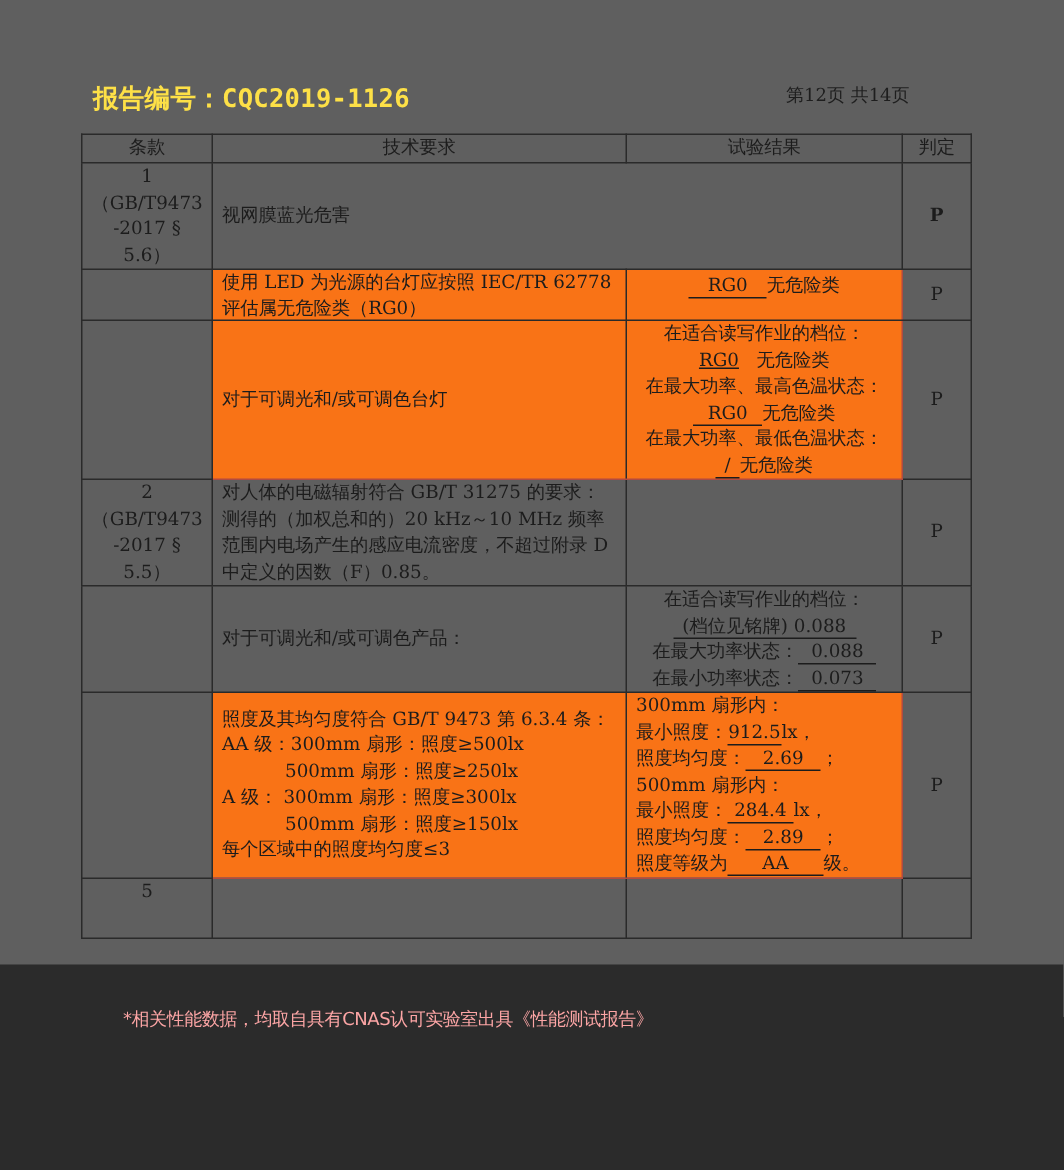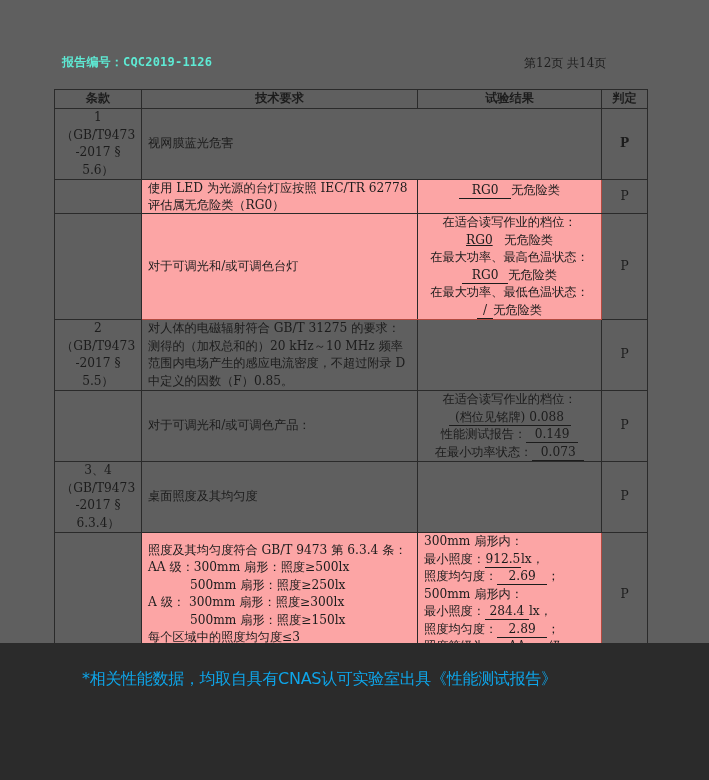--- a/index.html
+++ b/index.html
@@ -1,39 +1,39 @@
 <!DOCTYPE html>
 <html><head>
 <meta charset="utf-8">
 <style>
   html,body{margin:0;padding:0;}
   body{width:709px;height:780px;position:relative;overflow:hidden;background:#5f5f5f;
     font-family:"DejaVu Serif","Liberation Serif",serif;color:#1c1c1c;}
   .hdr-left{position:absolute;left:62px;top:54px;font-family:"DejaVu Sans Mono","Liberation Mono",monospace;
-    font-size:12px;font-weight:bold;color:#5eead4;letter-spacing:0.2px;}
+    font-size:17px;font-weight:bold;color:#fde047;letter-spacing:0.2px;}
   .hdr-right{position:absolute;left:524px;top:55px;font-size:12px;color:#1e1e1e;}
   table.rpt{position:absolute;left:54px;top:89px;border-collapse:collapse;table-layout:fixed;width:593px;}
   table.rpt td{border:1.2px solid #2a2a2a;font-size:12.2px;line-height:17.5px;padding:0 6px;vertical-align:middle;color:#1c1c1c;}
   col.c1{width:87px} col.c2{width:276px} col.c3{width:184px} col.c4{width:46px}
   td.center{text-align:center;}
   td.clause{text-align:center;padding:0 2px;}
   td.verdict{text-align:center;font-weight:bold;font-size:12.5px;}
-  td.th{text-align:center;font-size:13px;height:18px;line-height:18px;font-weight:bold;}
-  td.white{background:#fca5a5;}
+  td.th{text-align:center;font-size:13px;height:18px;line-height:18px;}
+  td.white{background:#f97316;}
   tr.hl td.white.first{border-left:1.6px solid #b24a40;}
   tr.hl td.white.last{border-right:1.6px solid #b24a40;}
   tr.hl-top td.white{border-top:1.6px solid #b24a40;}
   tr.hl-bot td.white{border-bottom:1.6px solid #b24a40;}
   .u{text-decoration:underline;}
   .ul{display:inline-block;border-bottom:1px solid #1c1c1c;line-height:15px;text-align:center;}
   .indent{padding-left:42px;display:block;}
   .left{text-align:left;}
   .footer{position:absolute;left:0;top:643px;width:709px;height:137px;background:#2b2b2b;}
   .footer-text{position:absolute;left:82px;top:22px;width:600px;font-family:"DejaVu Sans","Liberation Sans",sans-serif;
-    font-size:16px;line-height:28px;color:#0ea5e9;letter-spacing:-0.3px;}
+    font-size:12px;line-height:28px;color:#fca5a5;letter-spacing:-0.3px;}
 </style>
 </head>
 <body>
 
 <div class="hdr-left">报告编号：CQC2019-1126</div>
 <div class="hdr-right">第12页 共14页</div>
 
 <table class="rpt">
   <colgroup>
       <col class="c1">
@@ -92,37 +92,26 @@
     <td></td>
     <td class="verdict" style="font-weight:normal">P</td>
   </tr>
 
   <tr style="height:70px">
     <td></td>
     <td>对于可调光和/或可调色产品：</td>
     <td class="center">
       <div>在适合读写作业的档位：</div>
       <div><span class="ul" style="width:122px;border-bottom-width:1.5px">(档位见铭牌) 0.088</span></div>
-      <div><span>性能测试报告：</span><span class="ul" style="width:52px">0.149</span></div>
+      <div><span>在最大功率状态：</span><span class="ul" style="width:52px">0.088</span></div>
       <div><span>在最小功率状态：</span><span class="ul" style="width:52px">0.073</span></div>
     </td>
     <td class="verdict" style="font-weight:normal">P</td>
   </tr>
 
-  <tr style="height:70px">
-    <td class="clause">
-      <div>3、4</div>
-      <div>（GB/T9473</div>
-      <div>-2017 §</div>
-      <div>6.3.4）</div>
-    </td>
-    <td>桌面照度及其均匀度</td>
-    <td></td>
-    <td class="verdict" style="font-weight:normal">P</td>
-  </tr>
 
   <tr class="hl hl-top hl-bot" style="height:123px">
     <td></td>
     <td class="white first left">
       <div>照度及其均匀度符合 GB/T 9473 第 6.3.4 条：</div>
       <div>AA 级：300mm 扇形：照度≥500lx</div>
       <div class="indent">500mm 扇形：照度≥250lx</div>
       <div>A 级：  300mm 扇形：照度≥300lx</div>
       <div class="indent">500mm 扇形：照度≥150lx</div>
       <div>每个区域中的照度均匀度≤3</div>

